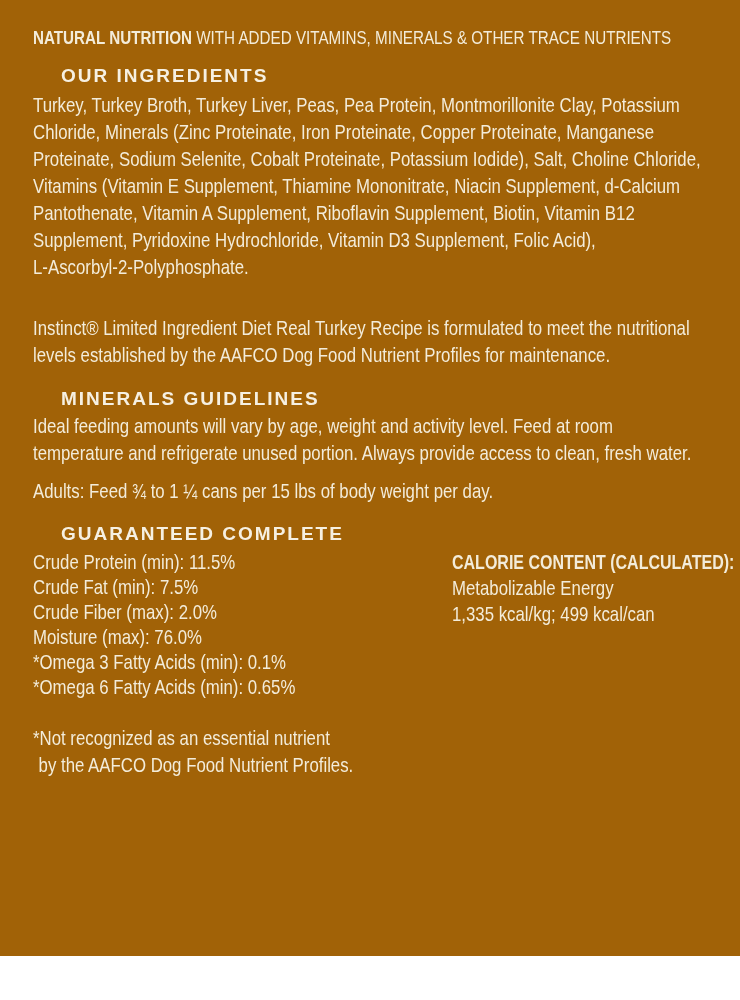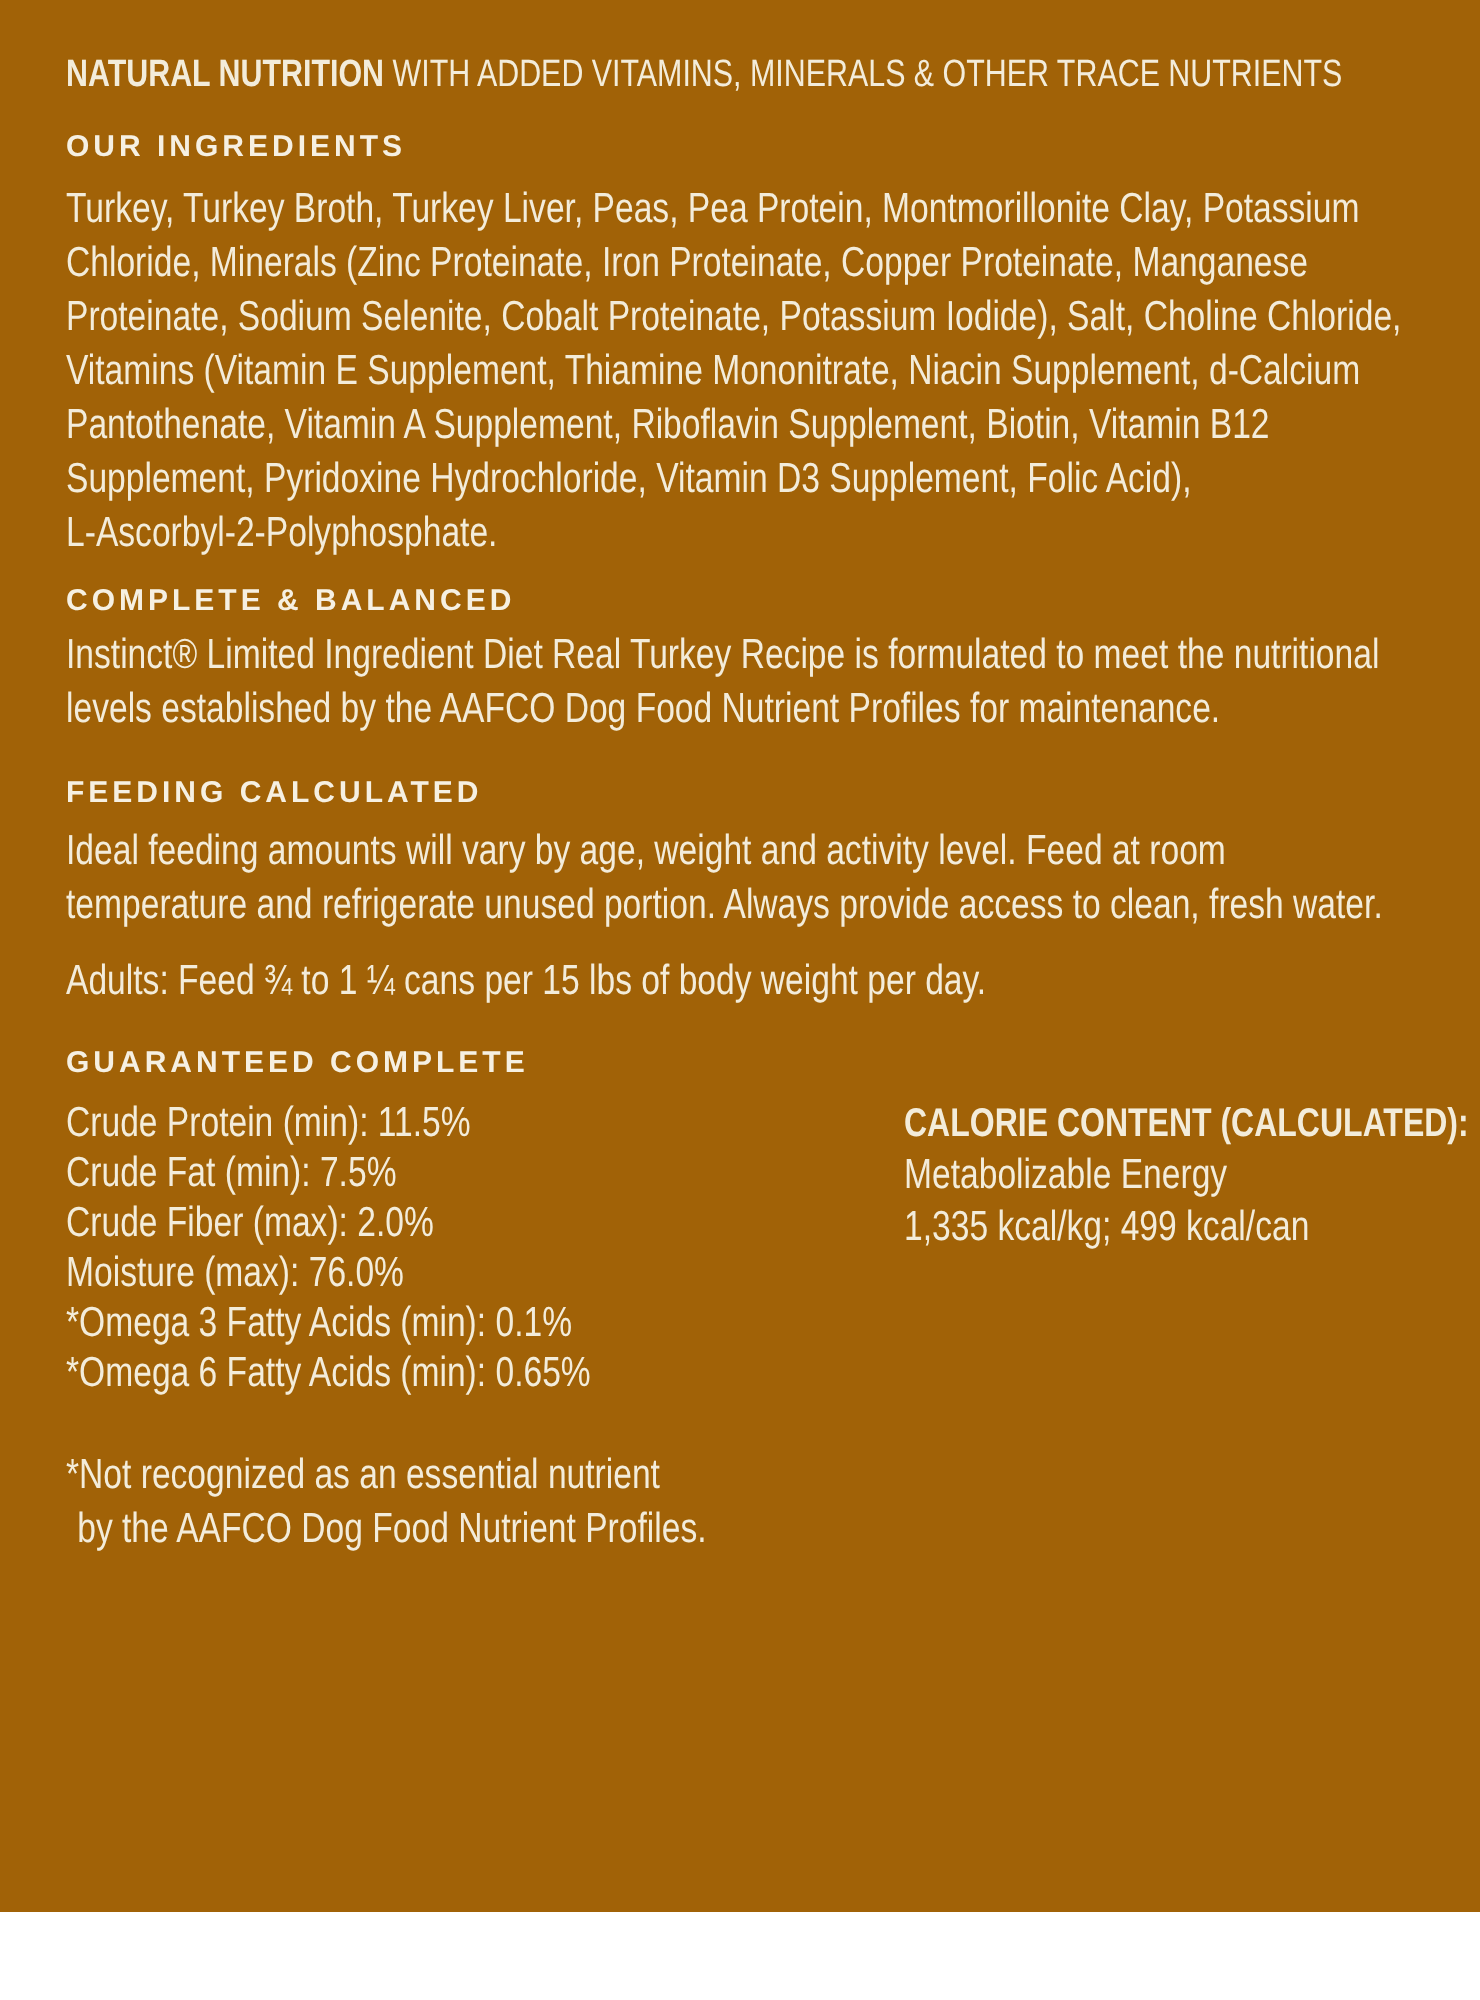--- a/index.html
+++ b/index.html
@@ -9,24 +9,25 @@
     background:#a16207;
     overflow:hidden;
     font-family:Liberation Sans, sans-serif;
     color:#F3ECDA;
   }
   .block{position:absolute;}
   .cond{transform:scaleX(0.8);transform-origin:0 0;}
   .line{white-space:nowrap;}
   .heading{
     font-weight:bold;
-    font-size:15px;
+    font-size:19px;
     letter-spacing:2px;
     color:#F6F0E2;
     white-space:nowrap;
+    margin-left:28px;
   }
   .body-text{font-size:21px;line-height:27px;}
   .header-line{font-size:19px;line-height:20px;}
   .header-line .b{font-weight:bold;}
   .ga-rows{font-size:21px;line-height:25px;}
   .cal-heading{font-weight:bold;font-size:20px;line-height:25px;white-space:nowrap;}
   .cal-line{font-size:21px;line-height:26px;}
   .footnote{font-size:21px;line-height:27px;}
   .indent{padding-left:7px;}
 </style>
@@ -44,28 +45,27 @@
   <div class="block cond body-text" style="left:33px;top:91px;">
     <div class="line">Turkey, Turkey Broth, Turkey Liver, Peas, Pea Protein, Montmorillonite Clay, Potassium</div>
     <div class="line">Chloride, Minerals (Zinc Proteinate, Iron Proteinate, Copper Proteinate, Manganese</div>
     <div class="line">Proteinate, Sodium Selenite, Cobalt Proteinate, Potassium Iodide), Salt, Choline Chloride,</div>
     <div class="line">Vitamins (Vitamin E Supplement, Thiamine Mononitrate, Niacin Supplement, d-Calcium</div>
     <div class="line">Pantothenate, Vitamin A Supplement, Riboflavin Supplement, Biotin, Vitamin B12</div>
     <div class="line">Supplement, Pyridoxine Hydrochloride, Vitamin D3 Supplement, Folic Acid),</div>
     <div class="line">L-Ascorbyl-2-Polyphosphate.</div>
   </div>
 
-  <div class="block heading" style="left:33px;top:292px;">COMPLETE &amp; BALANCED</div>
 
   <div class="block cond body-text" style="left:33px;top:314px;">
     <div class="line">Instinct® Limited Ingredient Diet Real Turkey Recipe is formulated to meet the nutritional</div>
     <div class="line">levels established by the AAFCO Dog Food Nutrient Profiles for maintenance.</div>
   </div>
 
-  <div class="block heading" style="left:33px;top:388px;">FEEDING CALCULATED</div>
+  <div class="block heading" style="left:33px;top:388px;">MINERALS GUIDELINES</div>
 
   <div class="block cond body-text" style="left:33px;top:412px;">
     <div class="line">Ideal feeding amounts will vary by age, weight and activity level. Feed at room</div>
     <div class="line">temperature and refrigerate unused portion. Always provide access to clean, fresh water.</div>
   </div>
 
   <div class="block cond body-text line" style="left:33px;top:477px;">Adults: Feed ¾ to 1 ¼ cans per 15 lbs of body weight per day.</div>
 
   <div class="block heading" style="left:33px;top:523px;">GUARANTEED COMPLETE</div>
 

